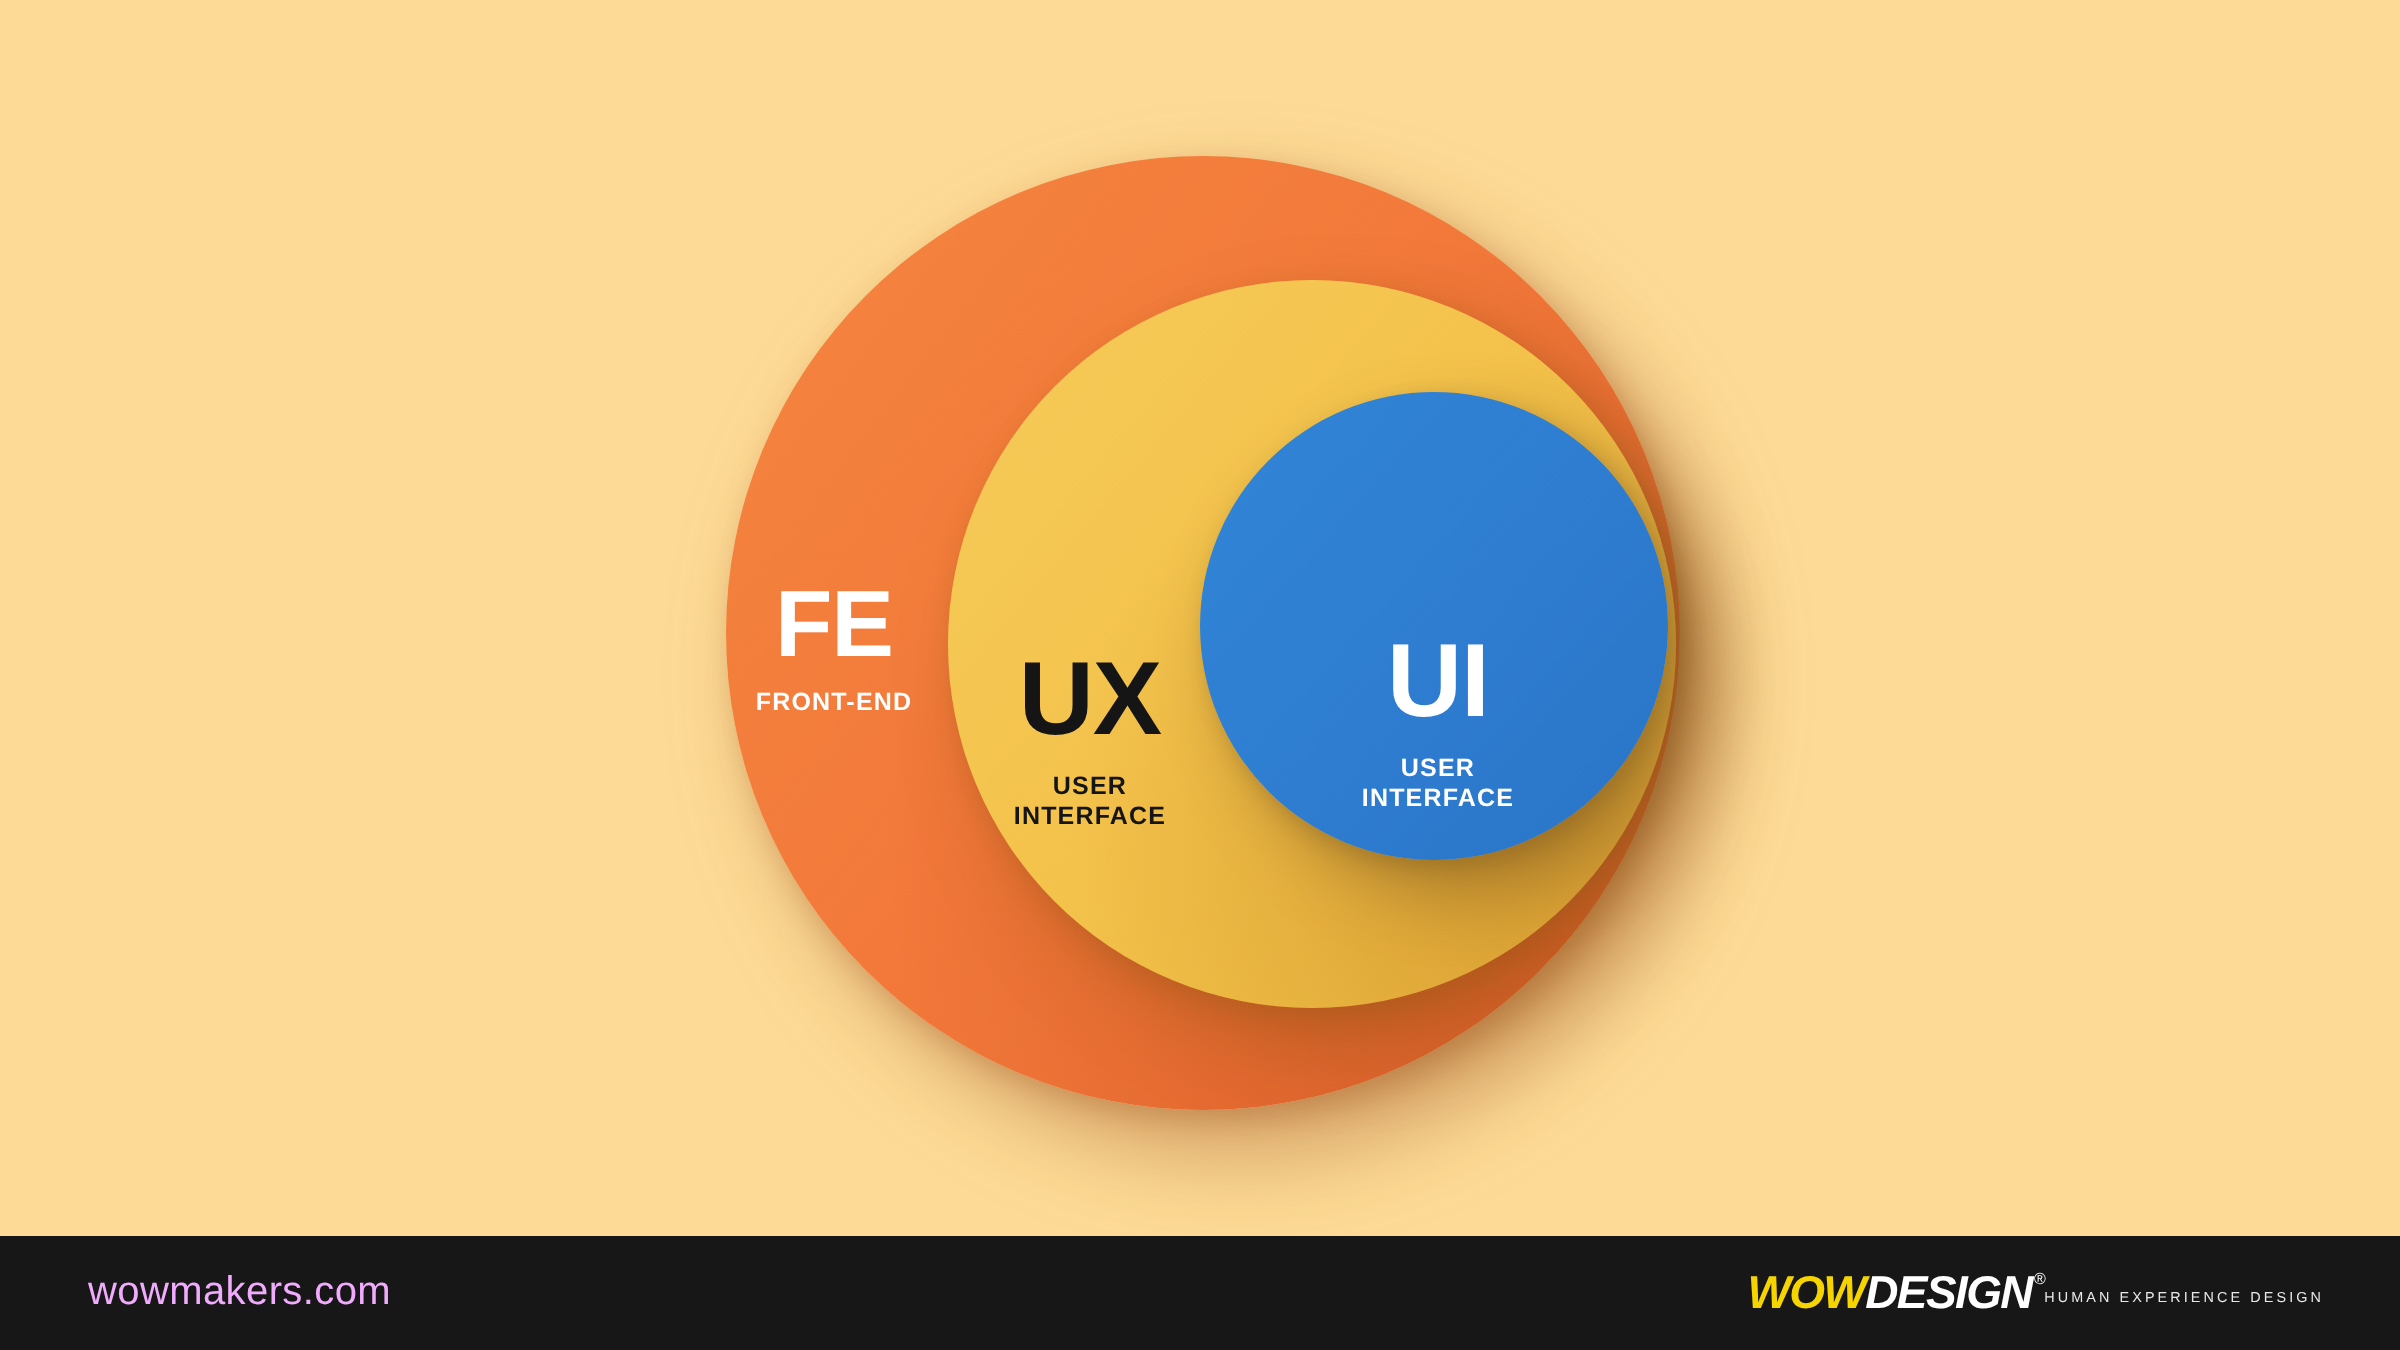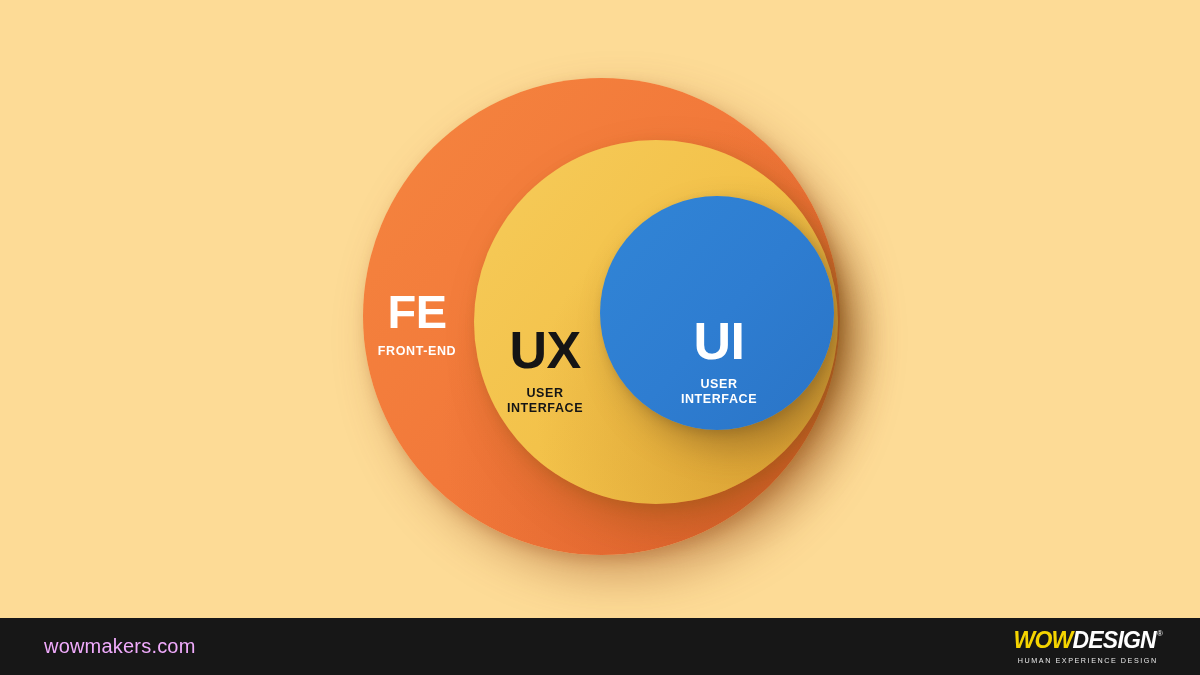--- a/index.html
+++ b/index.html
@@ -141,21 +141,21 @@
   }
 
   .footer-url {
     color: #f0abfc;
     font-size: 20px;
     letter-spacing: 0.2px;
   }
 
   .logo {
     display: flex;
-    flex-direction: column;
+    flex-direction: row;
     align-items: center;
     line-height: 1;
     padding-right: 14px;
   }
   .logo-word {
     display: flex;
     align-items: flex-start;
     font-size: 23px;
     font-weight: 700;
     font-style: italic;

